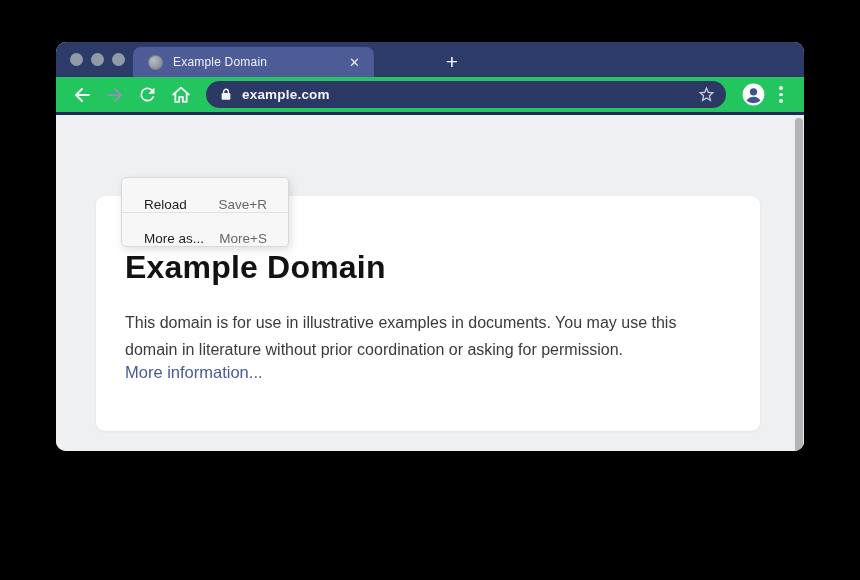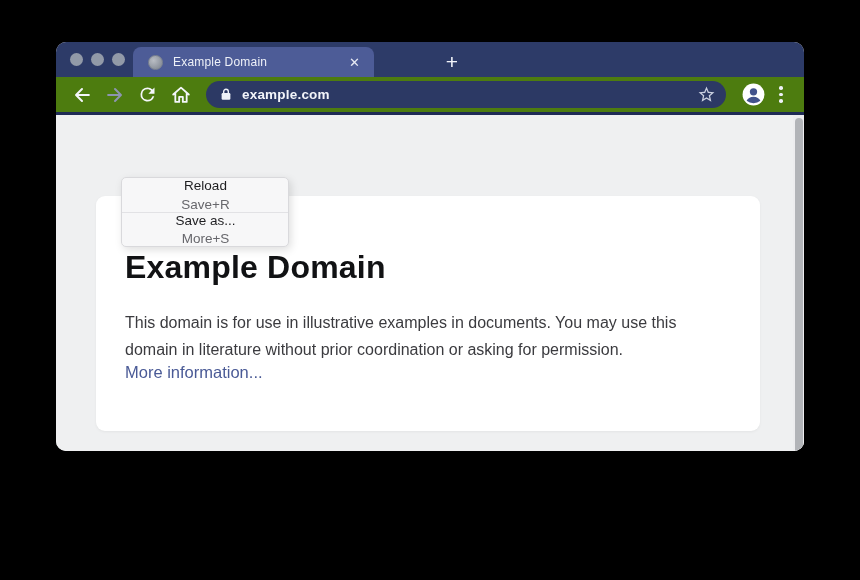--- a/index.html
+++ b/index.html
@@ -26,21 +26,21 @@
              background:radial-gradient(circle at 35% 35%, #b9bdc4, #8d939d 70%);
              border:1px solid #7d8490; flex:0 0 auto; }
   .tab-title { color:#eef1f8; font-size:12px; flex:1; white-space:nowrap;
                overflow:hidden; letter-spacing:.2px; }
   .tab-close { color:#e8ebf4; font-size:13px; line-height:1; cursor:default; padding:2px; }
   .new-tab { position:absolute; left:383px; top:7px; color:#f2f4fa; font-size:21px;
              font-weight:400; line-height:26px; width:26px; text-align:center; }
 
   
   .toolbar {
-    height:38px; background:#4d7c0f; border-bottom:3px solid #1f2b55;
+    height:38px; background:#22c55e; border-bottom:3px solid #1f2b55;
     display:flex; align-items:center; padding:0 12px 0 10px; gap:2px;
   }
   .nav-btn { width:31px; height:30px; display:flex; align-items:center; justify-content:center; }
   .nav-btn svg { display:block; }
 
   .addressbar {
     flex:1; height:27px; margin:0 10px 0 8px; background:#2c3964;
     border-radius:14px; display:flex; align-items:center; padding:0 10px 0 13px; gap:9px;
   }
   .url-text { color:#f2f4fa; font-size:13.5px; font-weight:600; letter-spacing:.2px; flex:1; }
@@ -63,22 +63,22 @@
                      max-width:585px; }
   .more-link { display:inline-block; margin-top:0; font-size:16.5px; color:#4a5a96;
                text-decoration:none; }
 
   
   .context-menu {
     position:absolute; left:65px; top:62px; width:168px;
     background:#f7f7f8; border:1px solid #d9d9dc; border-radius:5px;
     box-shadow:2px 3px 8px rgba(0,0,0,.13); overflow:hidden; z-index:5;
   }
-  .menu-item { height:34px; display:flex; align-items:center;
-               justify-content:space-between; padding:0 21px 0 22px;flex-direction:column; }
+  .menu-item { height:34px; display:flex; align-items:flex-end;
+               justify-content:space-between; padding:0 21px 0 22px; }
   .menu-item + .menu-item { border-top:1px solid #e2e2e5; }
   .menu-label { font-size:13.5px; color:#1e1e21; }
   .menu-shortcut { font-size:13.5px; color:#67676c; }
 
   
   .scrollbar-track { position:absolute; right:0; top:0; width:11px; height:100%;
                      background:#ededef; border-bottom-right-radius:10px; }
   .scrollbar-thumb { position:absolute; right:1.5px; top:3px; width:8px; height:372px;
                      background:#b2b4b8; border-radius:5px; }
 </style>
@@ -157,21 +157,21 @@
       <p>This domain is for use in illustrative examples in documents. You may use this domain in literature without prior coordination or asking for permission.</p>
       <a href="#" class="more-link">More information...</a>
     </div>
 
     <div class="context-menu">
       <div class="menu-item">
         <span class="menu-label">Reload</span>
         <span class="menu-shortcut">Save+R</span>
       </div>
       <div class="menu-item">
-        <span class="menu-label">Save as...</span>
+        <span class="menu-label">More as...</span>
         <span class="menu-shortcut">More+S</span>
       </div>
     </div>
 
     <div class="scrollbar-track">
       <div class="scrollbar-thumb"></div>
     </div>
 
   </div>
 </div>

